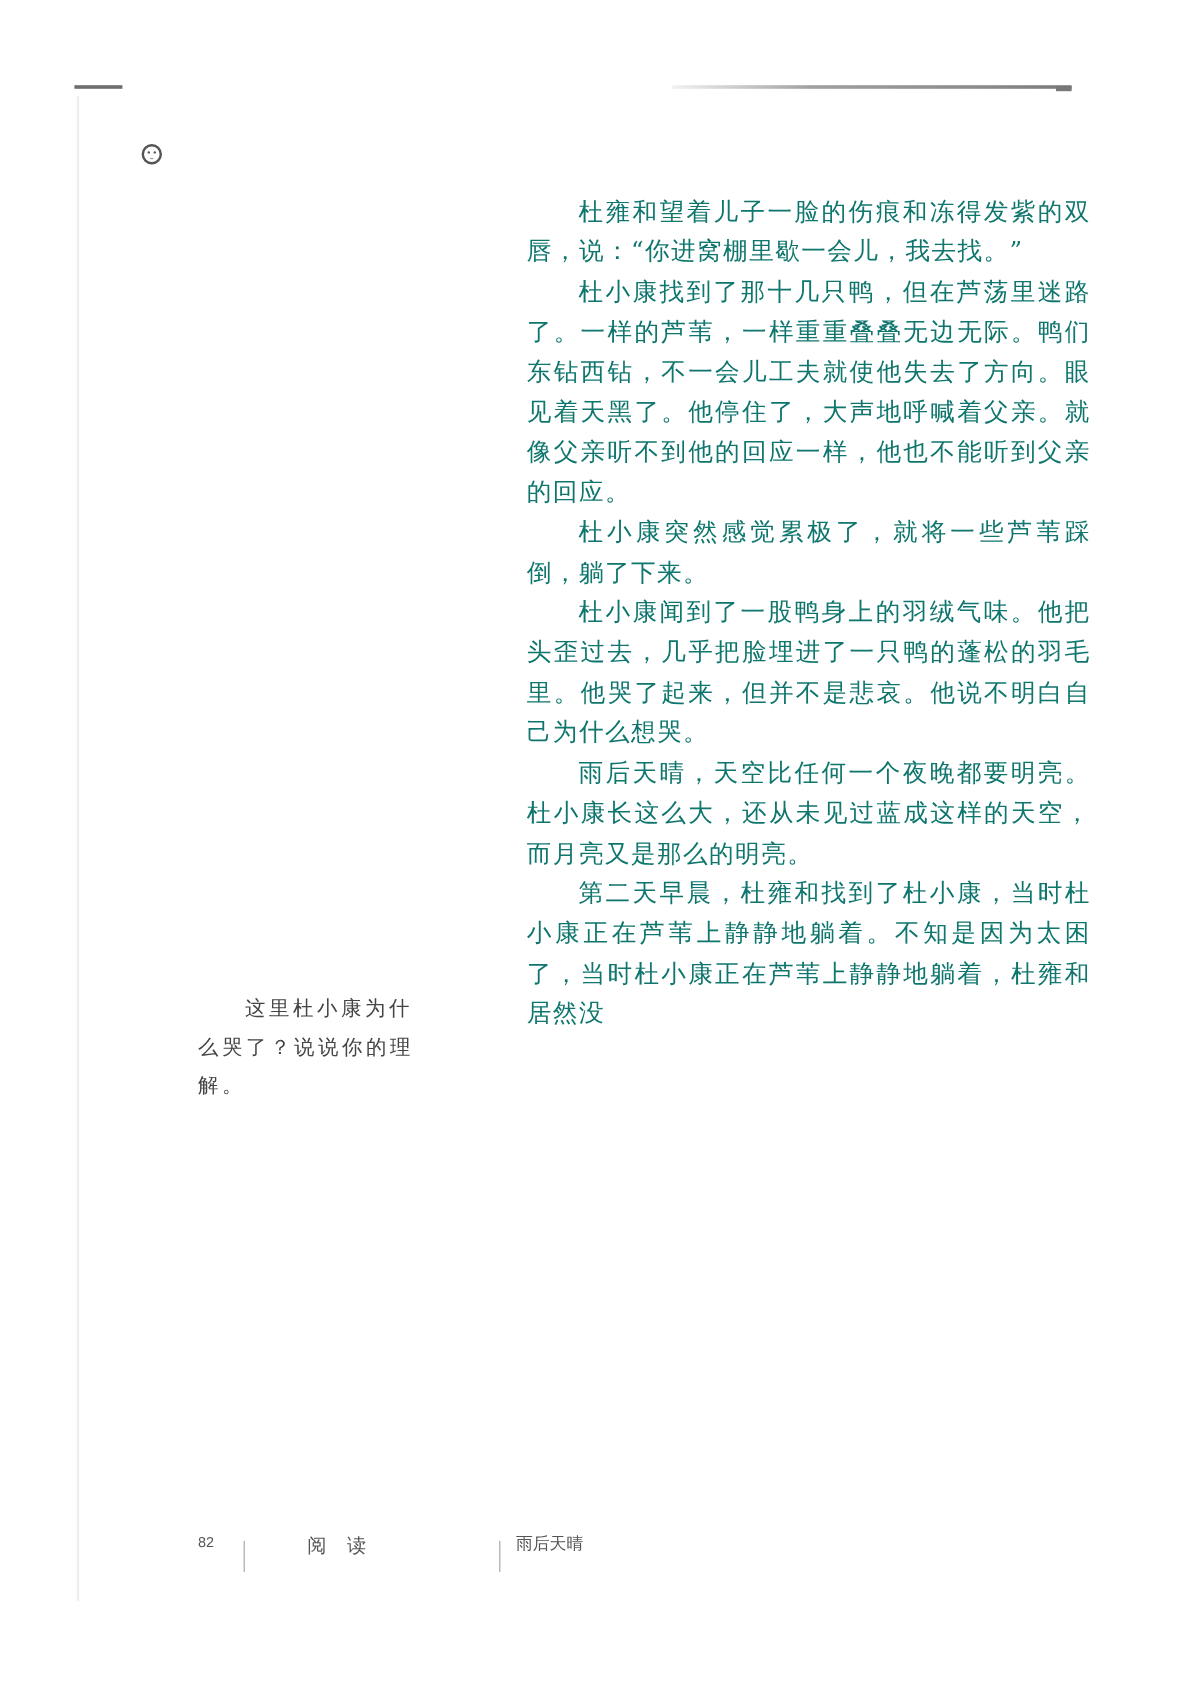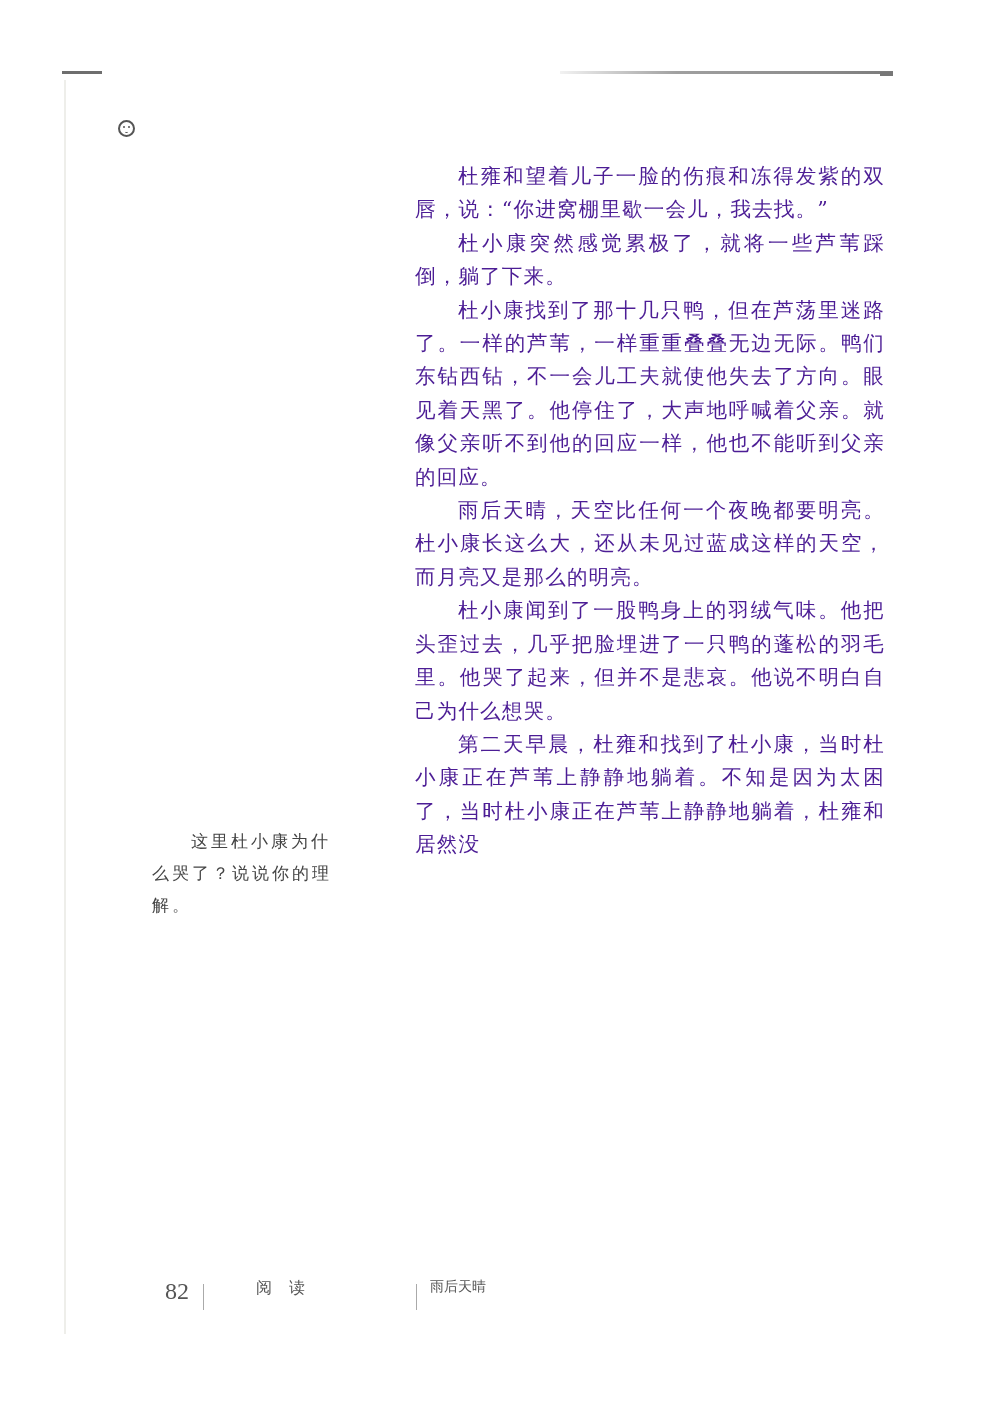--- a/index.html
+++ b/index.html
@@ -11,30 +11,30 @@
   .top-rule-right { position:absolute; left:560px; top:71px; width:333px; height:3px;
     background:linear-gradient(to right, #f2f2f2, #a0a0a0 35%, #8a8a8a 80%, #7a7a7a); }
   .top-rule-end { position:absolute; left:880px; top:72px; width:13px; height:4px; background:#777; }
   .left-edge { position:absolute; left:64px; top:80px; width:2px; height:1254px; background:#eeeeea; }
   .smiley { position:absolute; left:118px; top:120px; width:17px; height:17px; border:2px solid #555;
     border-radius:50%; box-sizing:border-box; }
   .smiley .eye { position:absolute; top:4px; width:2px; height:2px; background:#555; border-radius:50%; }
   .smiley .eye.l { left:3px; } .smiley .eye.r { right:3px; }
   .smiley .mouth { position:absolute; left:5px; top:8px; width:3px; height:2px; border-bottom:1px solid #555; border-radius:0 0 3px 3px; }
 
-  .main-text { position:absolute; left:415px; top:160px; width:470px; font-size:20.5px; line-height:33.4px;
-    letter-spacing:1.2px; color:#4c1d95; }
+  .main-text { position:absolute; left:439px; top:160px; width:470px; font-size:20.5px; line-height:33.4px;
+    letter-spacing:1.2px; color:#0f766e; }
   .main-text p { margin:0; text-indent:2.1em; text-align:justify; }
 
-  .side-note { position:absolute; left:152px; top:825px; width:195px; font-size:17px; line-height:32px;
+  .side-note { position:absolute; left:165px; top:825px; width:195px; font-size:17px; line-height:32px;
     letter-spacing:3px; color:#444; font-family:"DejaVu Serif", serif; }
   .side-note p { margin:0; text-indent:2.3em; }
 
   .footer { position:absolute; top:1278px; font-size:16px; color:#555; }
-  .page-number { left:165px; font-family:Liberation Serif, serif; font-size:24px; }
+  .page-number { left:165px; font-family:Liberation Sans, sans-serif; font-size:12px; }
   .footer-divider { position:absolute; width:1px; height:26px; background:#aaa; top:1284px; }
   .footer-divider.d1 { left:203px; }
   .footer-divider.d2 { left:416px; }
   .section-name { left:223px; letter-spacing:6px;margin-left:33px; }
   .unit-name { left:430px; font-size:14px; }
 </style>
 </head>
 <body>
 
 <div class="top-rule-left"></div>
@@ -43,24 +43,24 @@
 <div class="left-edge"></div>
 
 <div class="smiley">
   <span class="eye l"></span>
     <span class="eye r"></span>
     <span class="mouth"></span>
 </div>
 
 <div class="main-text">
   <p>杜雍和望着儿子一脸的伤痕和冻得发紫的双唇，说：“你进窝棚里歇一会儿，我去找。”</p>
+  <p>杜小康找到了那十几只鸭，但在芦荡里迷路了。一样的芦苇，一样重重叠叠无边无际。鸭们东钻西钻，不一会儿工夫就使他失去了方向。眼见着天黑了。他停住了，大声地呼喊着父亲。就像父亲听不到他的回应一样，他也不能听到父亲的回应。</p>
   <p>杜小康突然感觉累极了，就将一些芦苇踩倒，躺了下来。</p>
-  <p>杜小康找到了那十几只鸭，但在芦荡里迷路了。一样的芦苇，一样重重叠叠无边无际。鸭们东钻西钻，不一会儿工夫就使他失去了方向。眼见着天黑了。他停住了，大声地呼喊着父亲。就像父亲听不到他的回应一样，他也不能听到父亲的回应。</p>
+  <p>杜小康闻到了一股鸭身上的羽绒气味。他把头歪过去，几乎把脸埋进了一只鸭的蓬松的羽毛里。他哭了起来，但并不是悲哀。他说不明白自己为什么想哭。</p>
   <p>雨后天晴，天空比任何一个夜晚都要明亮。杜小康长这么大，还从未见过蓝成这样的天空，而月亮又是那么的明亮。</p>
-  <p>杜小康闻到了一股鸭身上的羽绒气味。他把头歪过去，几乎把脸埋进了一只鸭的蓬松的羽毛里。他哭了起来，但并不是悲哀。他说不明白自己为什么想哭。</p>
   <p>第二天早晨，杜雍和找到了杜小康，当时杜小康正在芦苇上静静地躺着。不知是因为太困了，当时杜小康正在芦苇上静静地躺着，杜雍和居然没</p>
 </div>
 
 <div class="side-note">
   <p>这里杜小康为什么哭了？说说你的理解。</p>
 </div>
 
 <div class="footer page-number">82</div>
 <div class="footer-divider d1"></div>
 <div class="footer section-name">阅 读</div>

